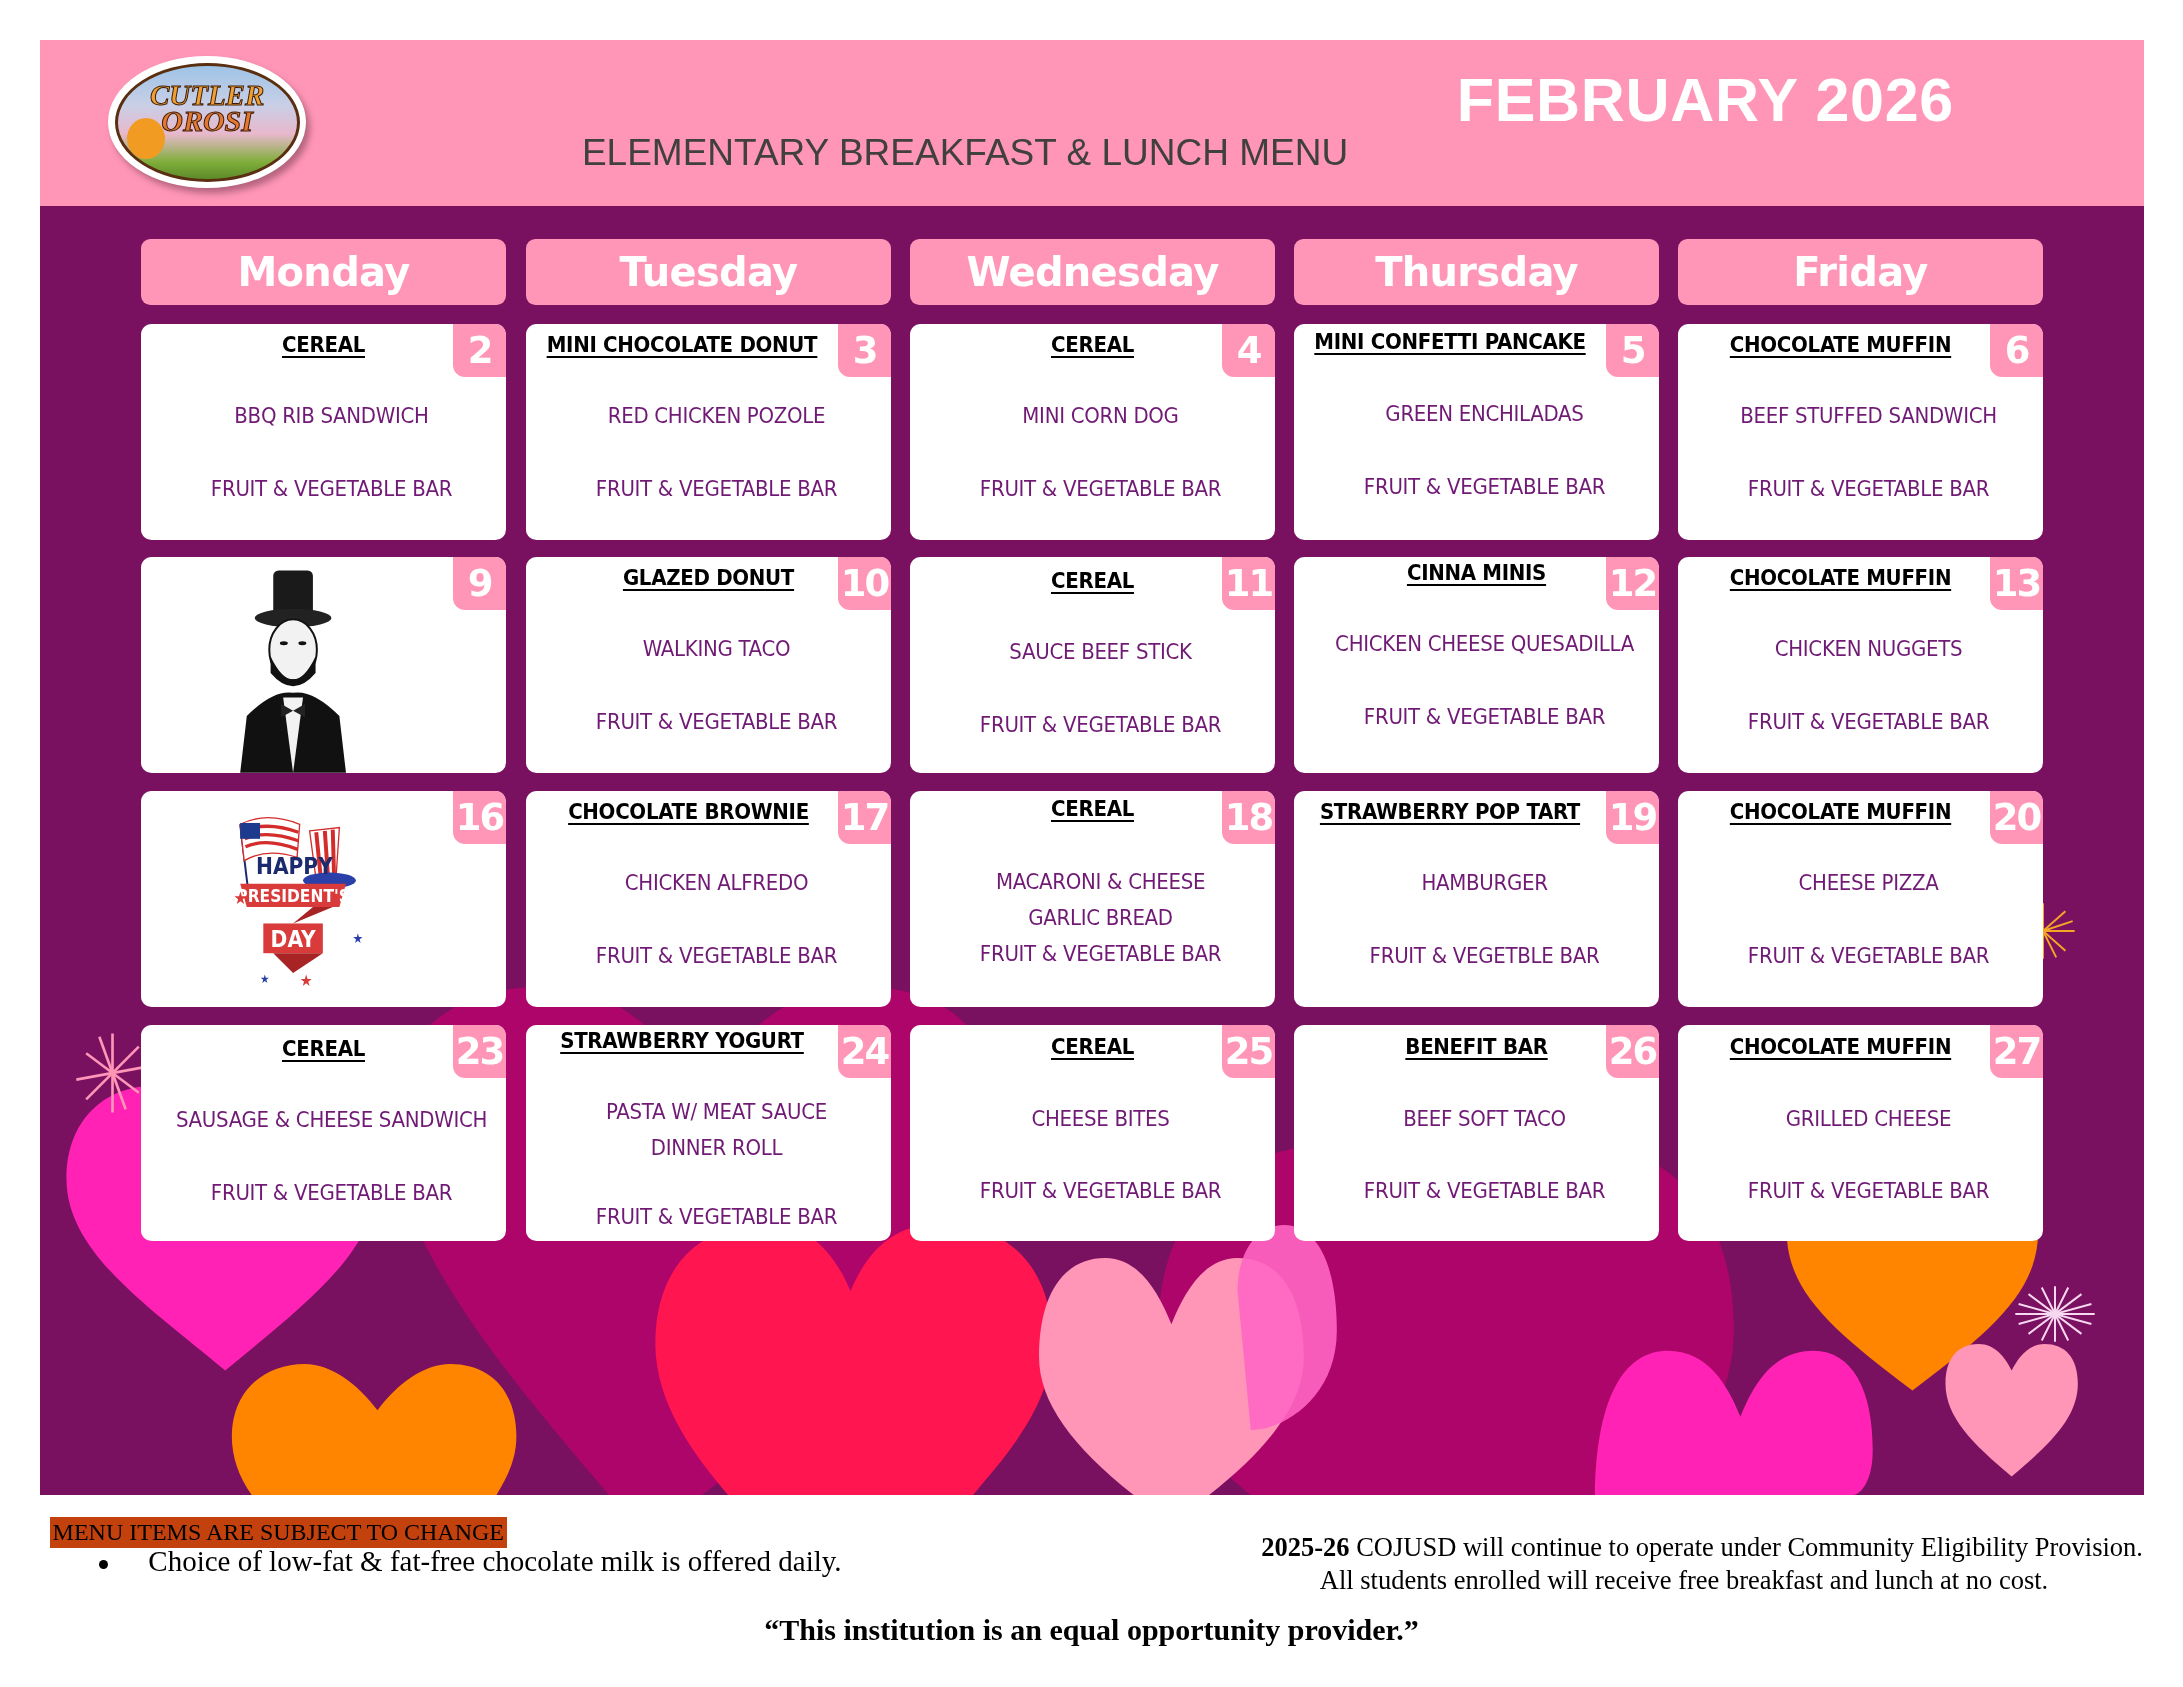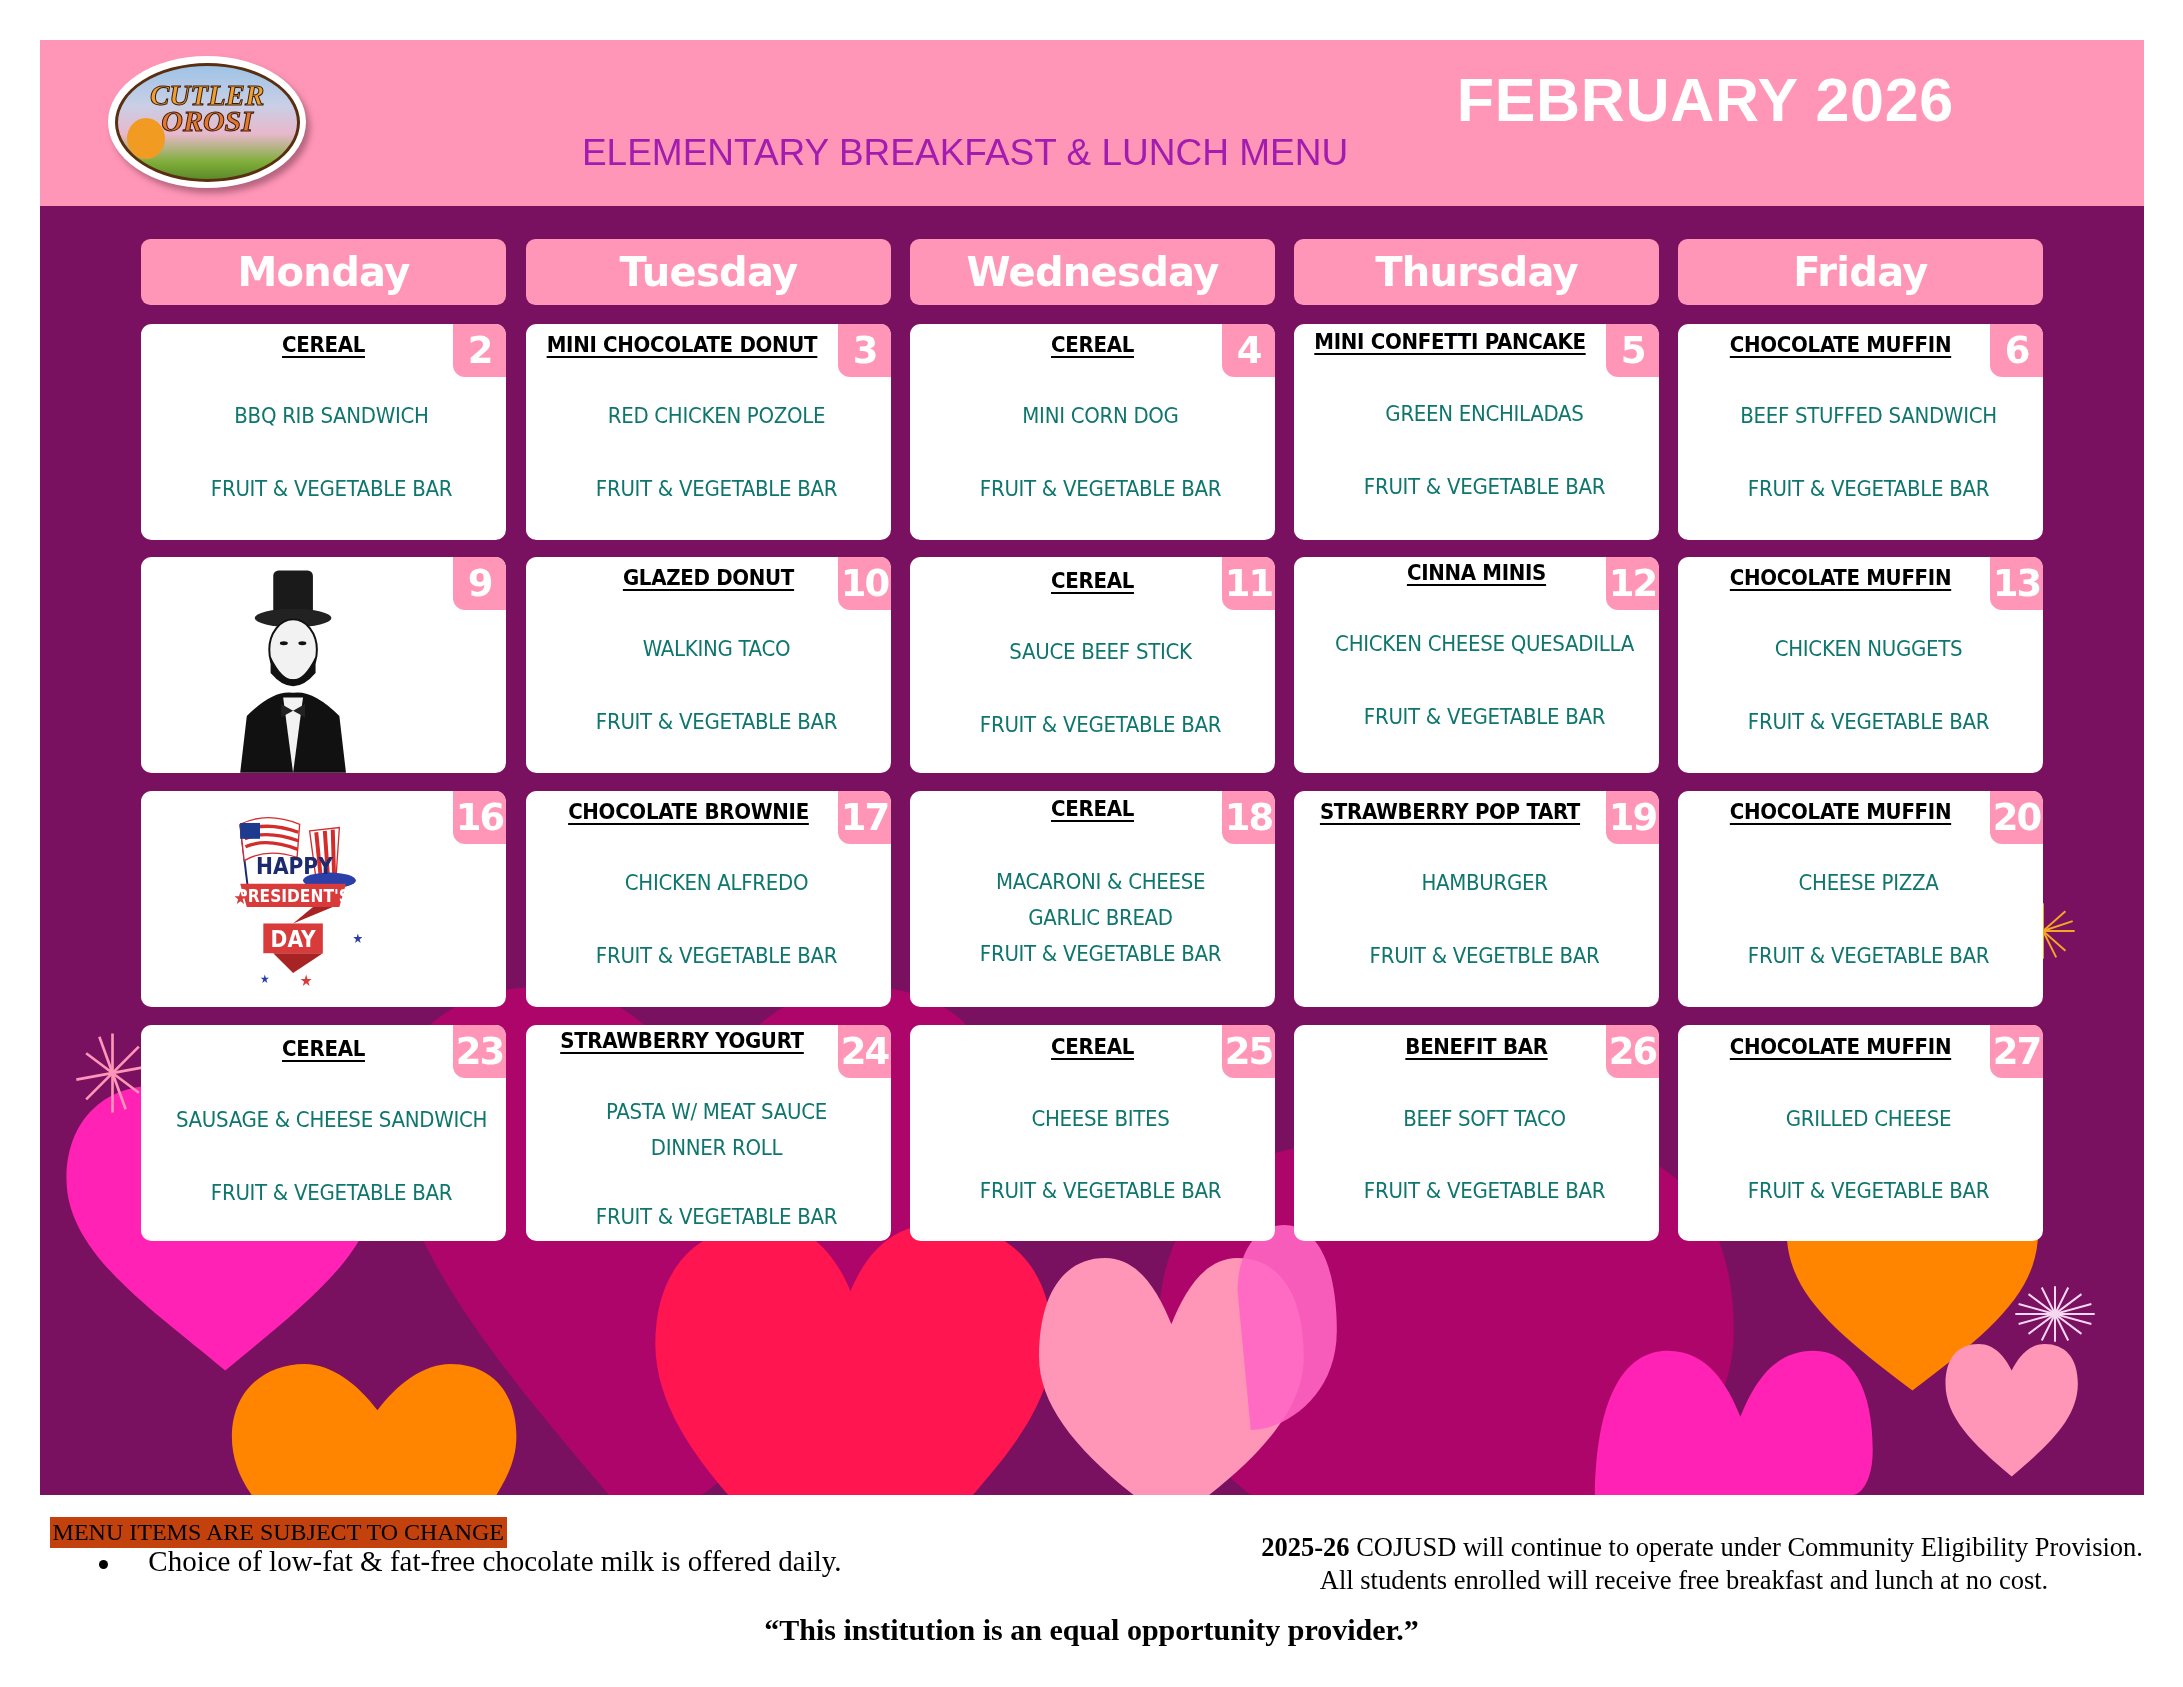--- a/index.html
+++ b/index.html
@@ -6,29 +6,29 @@
   body { width:2183px; height:1687px; background:#ffffff; position:relative; overflow:hidden; font-family:"Liberation Sans", sans-serif; }
   .header-band { position:absolute; left:40px; top:40px; width:2104px; height:167px; background:#ff96b7; }
   .logo { position:absolute; left:108px; top:56px; width:198px; height:132px; border-radius:50%; background:#ffffff; box-shadow:4px 5.3px 6.6px rgba(90,40,60,0.45); }
   .logo-inner { position:absolute; left:6.6px; top:6.6px; width:185px; height:119px; border-radius:50%; background:linear-gradient(180deg,#9ec3e6 0%,#c9cfe6 35%,#e8b8cc 60%,#7fae3a 85%,#5d8a2a 100%); border:3.3px solid #5a2e10; box-sizing:border-box; overflow:hidden; }
   .logo-orange { position:absolute; left:9.3px; top:52px; width:38px; height:41px; border-radius:50%; background:#f29b22; }
   .logo-word { position:absolute; left:0; width:100%; text-align:center; font-family:"Liberation Serif", serif; font-weight:bold; color:#f0a030; -webkit-text-stroke:1px #3a1a08; font-style:italic; }
   .logo-w1 { top:13.2px; font-size:29px; }
   .logo-w2 { top:38px; font-size:30px; color:#e57830; }
   .logo-band { position:absolute; left:13.2px; right:13.2px; top:86px; text-align:left; background:#f4e8b8; color:#2a1a08; font-size:8.6px; font-weight:bold; font-family:"Liberation Sans Narrow","Liberation Sans", sans-serif; letter-spacing:-0.3px; border:0.7px solid #3a1a08;margin-top:47px; }
   .title { position:absolute; left:0; width:1954px; top:65px; text-align:right; color:#ffffff; font-weight:bold; font-size:61px; letter-spacing:0.7px; }
-  .subtitle { position:absolute; left:0; width:1930px; top:132px; text-align:center; color:#a21caf; font-size:37px; }
+  .subtitle { position:absolute; left:0; width:1930px; top:132px; text-align:center; color:#404040; font-size:37px; }
   .purple-body { position:absolute; left:40px; top:206px; width:2104px; height:1289px; background:#7a1060; overflow:hidden; }
   .heart { position:absolute; }
   .spark { position:absolute; }
   .day-header { position:absolute; top:239px; width:365px; height:66px; background:#ff96b7; border-radius:9.3px; color:#ffffff; text-align:center; font-weight:bold; font-size:40px; line-height:66px; letter-spacing:-0.7px; font-family:"DejaVu Sans", sans-serif; }
   .card { position:absolute; width:365px; height:216px; background:#ffffff; border-radius:10.6px; overflow:hidden; font-family:"DejaVu Sans Condensed","DejaVu Sans", sans-serif; }
   .date-tab { position:absolute; right:0; top:0; width:53px; height:53px; background:#ff96b7; border-bottom-left-radius:12px; color:#ffffff; font-weight:bold; font-size:37px; line-height:53px; text-align:center; font-family:"DejaVu Sans", sans-serif; letter-spacing:-2px; }
   .breakfast { position:absolute; left:0; right:0; top:6.6px; text-align:center; font-weight:bold; font-size:22px; text-decoration:underline; text-underline-offset:4px; text-decoration-thickness:2px; color:#000; white-space:nowrap; letter-spacing:-0.3px; }
-  .line { position:absolute; left:0; right:0; text-align:center; font-size:22px; color:#0f766e; white-space:nowrap; letter-spacing:-0.3px;padding-left:16px; }
+  .line { position:absolute; left:0; right:0; text-align:center; font-size:22px; color:#701a75; white-space:nowrap; letter-spacing:-0.3px;padding-left:16px; }
   .holiday-art { position:absolute; left:0; top:0; width:100%; height:100%; }
   .notice { position:absolute; left:50px; top:1517px; background:#c2410c; font-family:"Liberation Serif", serif; font-size:24px; padding:1.3px 2.6px; line-height:28px; }
   .bullet { position:absolute; left:99px; top:1545px; font-family:"Liberation Serif", serif; font-size:29px; }
   .bullet-dot { display:inline-block; width:9.3px; height:9.3px; background:#000; border-radius:50%; margin-right:40px; vertical-align:middle; }
   .cep { position:absolute; right:40px; top:1532px; font-family:"Liberation Serif", serif; font-size:26.5px; text-align:right; }
   .cep b { font-weight:bold; }
   .cep2 { position:absolute; left:1297px; width:774px; top:1565px; font-family:"Liberation Serif", serif; font-size:26.5px; text-align:center; }
   .eop { position:absolute; left:0; width:2183px; top:1613px; text-align:center; font-family:"Liberation Serif", serif; font-weight:bold; font-size:30px; }
 </style>
 </head>

